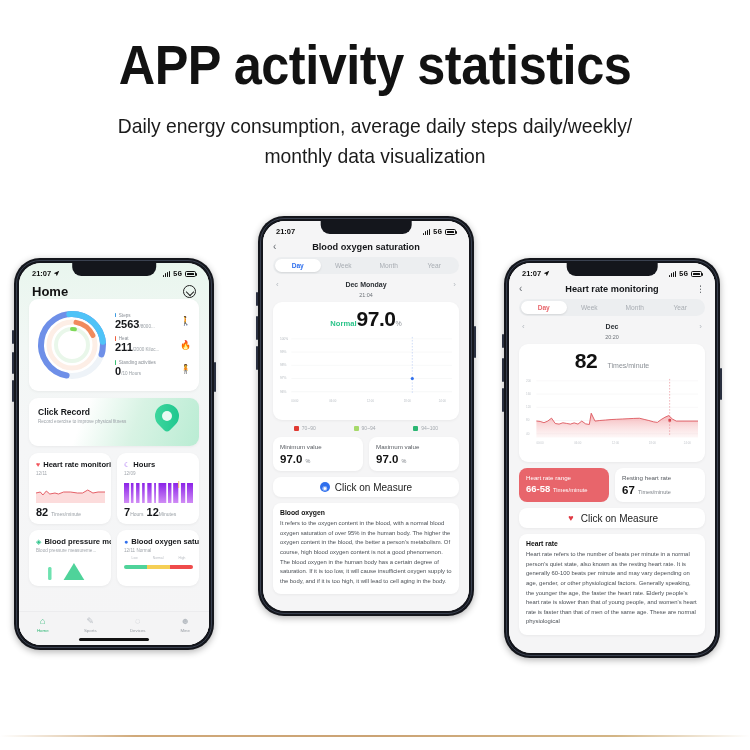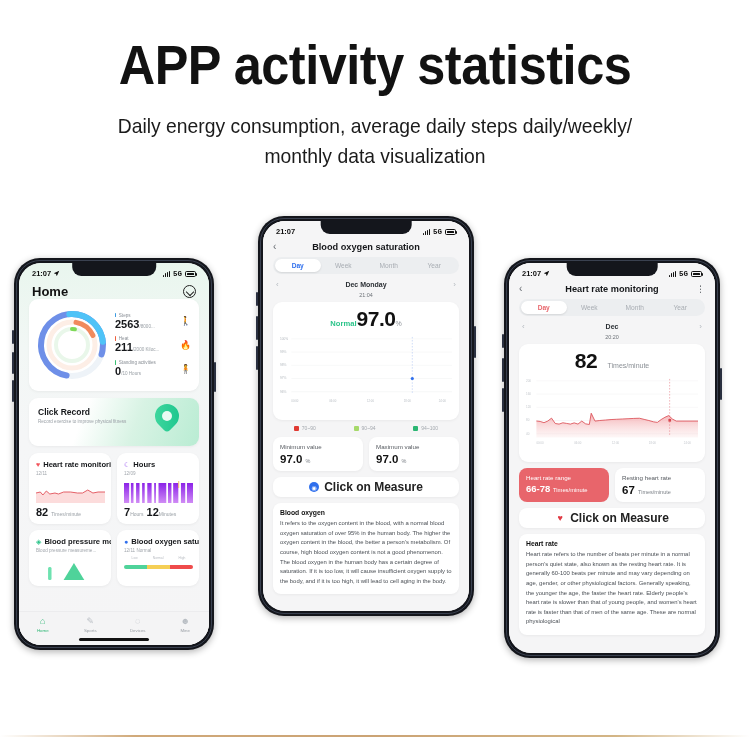--- a/index.html
+++ b/index.html
@@ -147,21 +147,21 @@
 
   .twocards{ display:grid;grid-template-columns:1fr 1fr;gap:6px;margin:6px 10px 0 10px;}
   .vcard{ background:#fff;border-radius:8px;padding:6px 7px;box-shadow:0 1px 3px rgba(0,0,0,.05);}
   .vcard .l{ font-size:6.2px;color:#55595f;line-height:1.35;}
   .vcard .v{ font-size:11.5px;font-weight:700;color:#121212;margin-top:2px;}
   .vcard .v em{font-size:5.5px;font-style:normal;font-weight:400;color:#7d8288;}
 
   .measure{ background:#fff;border-radius:8px;margin:6px 10px 0 10px;height:20px;
       display:flex;align-items:center;justify-content:center;gap:5px;box-shadow:0 1px 3px rgba(0,0,0,.05);}
   .measure .mi{ width:10px;height:10px;border-radius:50%;display:flex;align-items:center;justify-content:center;font-size:6px;color:#fff;}
-  .measure .mt{ font-size:12px;font-weight:700;color:#222;}
+  .measure .mt{ font-size:10px;font-weight:400;color:#222;}
 
   .infocard{ background:#fff;border-radius:8px;margin:6px 10px 0 10px;padding:6px 7px 8px 7px;box-shadow:0 1px 3px rgba(0,0,0,.05);}
   .infocard h4{ font-size:6.8px;color:#111;margin-bottom:3px;}
   .infocard p{ font-size:5.9px;color:#4a4f55;line-height:1.62;text-align:left;}
 
   #phone2{ left:258px; top:216px; width:216px; height:400px; }
   #phone3{ left:504px; top:258px; width:216px; height:400px; }
   .p23-body{ height:100%; background:#f5f5f6; position:relative; overflow:hidden;}
 
   .hrpill{ background:#e8656b; border-radius:8px; padding:6px 7px; color:#fff;}
@@ -574,21 +574,21 @@
                 <text x="130" y="73">18:00</text>
                   <text x="167" y="73">24:00</text>
               </g>
             </svg>
           </div>
         </div>
 
         <div class="twocards">
           <div class="hrpill">
             <div class="l">Heart rate range</div>
-            <div class="v"><span>66-78</span> <em>Times/minute</em></div>
+            <div class="v"><span>66-58</span> <em>Times/minute</em></div>
           </div>
           <div class="vcard">
             <div class="l">Resting heart rate</div>
             <div class="v"><span>67</span> <em>Times/minute</em></div>
           </div>
         </div>
 
         <div class="measure">
           <span class="mi" style="background:transparent;color:#e03a44;font-size:9px">♥</span>
           <span class="mt">Click on Measure</span>

